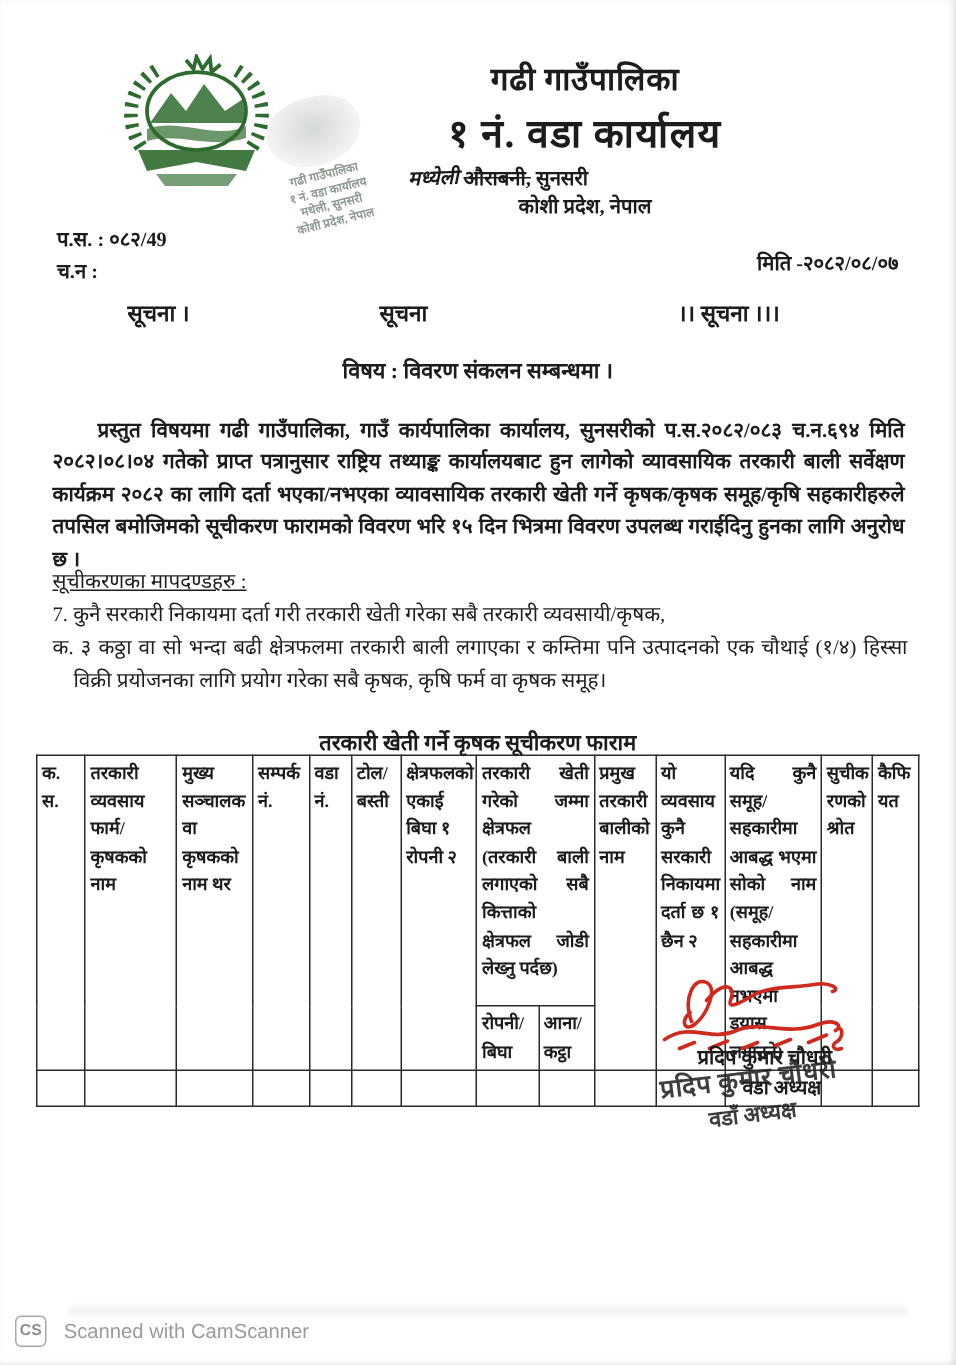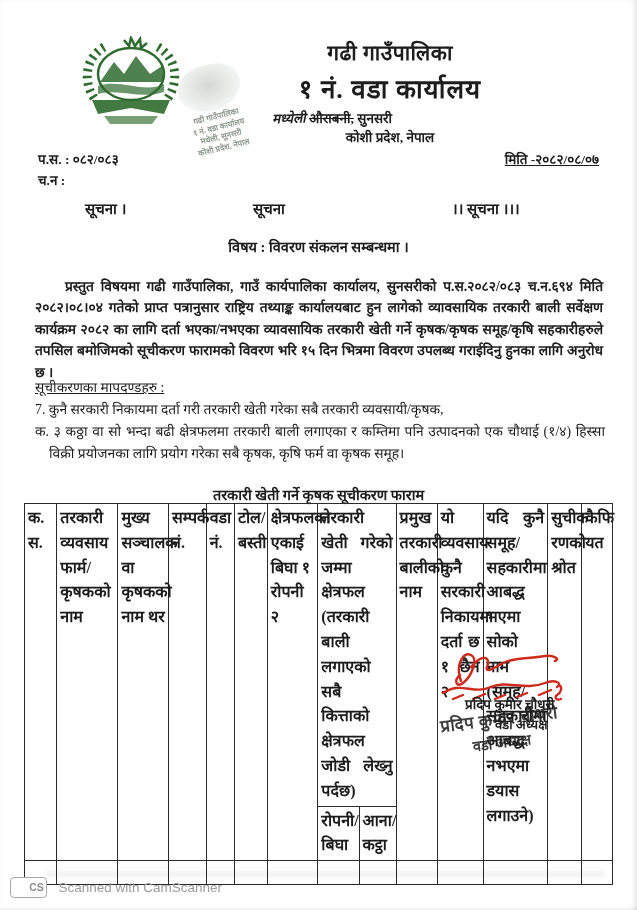--- a/index.html
+++ b/index.html
@@ -20,60 +20,60 @@
   .head-center{position:absolute;left:250px;top:38px;width:280px;text-align:center;}
   .t1{font-size:21px;font-weight:bold;letter-spacing:.5px;}
   .t2{font-size:26px;font-weight:bold;margin-top:4px;letter-spacing:1px;}
   .addr1{font-size:13.5px;font-weight:bold;margin-top:3px;text-align:left;padding-left:22px;}
   .addr1 .hand{font-style:italic;display:inline-block;transform:rotate(-2deg);}
   .addr1 .struck{text-decoration:line-through;}
   .addr2{font-size:13.5px;font-weight:bold;margin-top:1px;}
   .refrow{position:absolute;left:38px;right:38px;top:150px;font-size:13.5px;font-weight:bold;}
   .refrow .ps{position:absolute;left:0;top:0;}
   .refrow .chn{position:absolute;left:0;top:21px;}
-  .refrow .miti{position:absolute;right:0;top:0;text-decoration:underline;}
+  .refrow .miti{position:absolute;right:0;top:16px;}
   
   .noticerow{position:absolute;left:0;top:198px;width:637px;height:22px;font-size:15px;font-weight:bold;padding-left:13px;}
   .noticerow .n1{position:absolute;left:85px;}
   .noticerow .n2{position:absolute;left:253px;}
   .noticerow .n3{position:absolute;left:452px;}
   .subject{position:absolute;left:0;top:236px;width:637px;text-align:center;font-size:14.5px;font-weight:bold;}
   
   .bodytext{
     position:absolute;left:35px;top:262px;width:568px;
     font-size:13.8px;line-height:21.5px;text-align:justify;text-indent:30px;font-weight:bold;
   }
   .criteria{position:absolute;left:35px;top:377px;width:570px;font-size:13.8px;line-height:22px;font-weight:normal;}
   .criteria .chead{text-decoration:underline;}
   .criteria .citem{margin-top:0;}
   .criteria .citem.ka{padding-left:14px;text-indent:-14px;text-align:justify;}
   
   .tbl-title{position:absolute;left:0;top:484px;width:637px;text-align:center;font-size:14.5px;font-weight:bold;}
   table.listing{
     position:absolute;left:24px;top:503px;width:589px;border-collapse:collapse;table-layout:fixed;
-    font-size:16px;line-height:1.55;font-weight:bold;
+    font-size:12px;line-height:1.55;font-weight:bold;
   }
   table.listing th, table.listing td{border:1.3px solid #2a2a2a;vertical-align:top;padding:2px 3px;font-weight:bold;}
   table.listing th{text-align:left;}
   table.listing th.just{text-align:justify;}
   table.listing tr.datarow td{height:19px;}
   table.listing tr.subrow th{height:32px;vertical-align:top;}
   
   .sig-area{position:absolute;left:413px;top:645px;width:230px;height:150px;}
   .sig-svg{position:absolute;left:20px;top:2px;}
   .sig-name{position:absolute;left:52px;top:50px;font-size:13.5px;font-weight:bold;white-space:nowrap;}
   .sig-title-print{position:absolute;left:82px;top:70px;font-size:13px;font-weight:bold;white-space:nowrap;text-align:center;}
   .sig-stamp{position:absolute;left:28px;top:62px;transform:rotate(-7deg);color:rgba(35,35,35,.88);text-align:center;}
   .sig-stamp .sn1{font-size:17px;font-weight:bold;white-space:nowrap;letter-spacing:.5px;}
   .sig-stamp .sn2{font-size:14.5px;font-weight:bold;white-space:nowrap;margin-top:2px;}
   
   .smudge{position:absolute;left:45px;top:871px;width:560px;height:6px;background:rgba(0,0,0,.05);filter:blur(2px);}
   .cs-footer{position:absolute;left:10px;top:877px;height:24px;font-family:"Liberation Sans","DejaVu Sans",sans-serif;}
   .cs-box{display:inline-block;width:19px;height:19px;border:1.6px solid #a8a8a8;border-radius:4px;
-    color:#8e8e8e;font-size:10.5px;font-weight:bold;text-align:center;line-height:19px;vertical-align:middle;background:#fff;padding-left:16px;}
+    color:#8e8e8e;font-size:10.5px;font-weight:bold;text-align:center;line-height:19px;vertical-align:middle;background:#fff;}
   .cs-label{display:inline-block;margin-left:7px;color:#9b9b9b;font-size:13.5px;vertical-align:middle;}
 </style>
 </head>
 <body>
 
 <div class="page">
 
   <div class="emblem">
     <svg width="102" height="90" viewBox="0 0 102 90">
       <g fill="none" stroke="#2e6b2e" stroke-width="3">
@@ -104,21 +104,21 @@
     <div class="t2">१ नं. वडा कार्यालय</div>
     <div class="addr1">
       <span class="hand">मध्येली</span>
       <span class="struck">औराबनी,</span>
       <span>सुनसरी</span>
     </div>
     <div class="addr2">कोशी प्रदेश, नेपाल</div>
   </div>
 
   <div class="refrow">
-    <span class="ps">प.स. : ०८२/०८३</span>
+    <span class="ps">प.स. : ०८२/49</span>
     <span class="chn">च.न :</span>
     <span class="miti">मिति -२०८२/०८/०७</span>
   </div>
 
   <div class="noticerow">
     <span class="n1">सूचना ।</span>
     <span class="n2">सूचना</span>
     <span class="n3">।। सूचना ।।।</span>
   </div>
 

